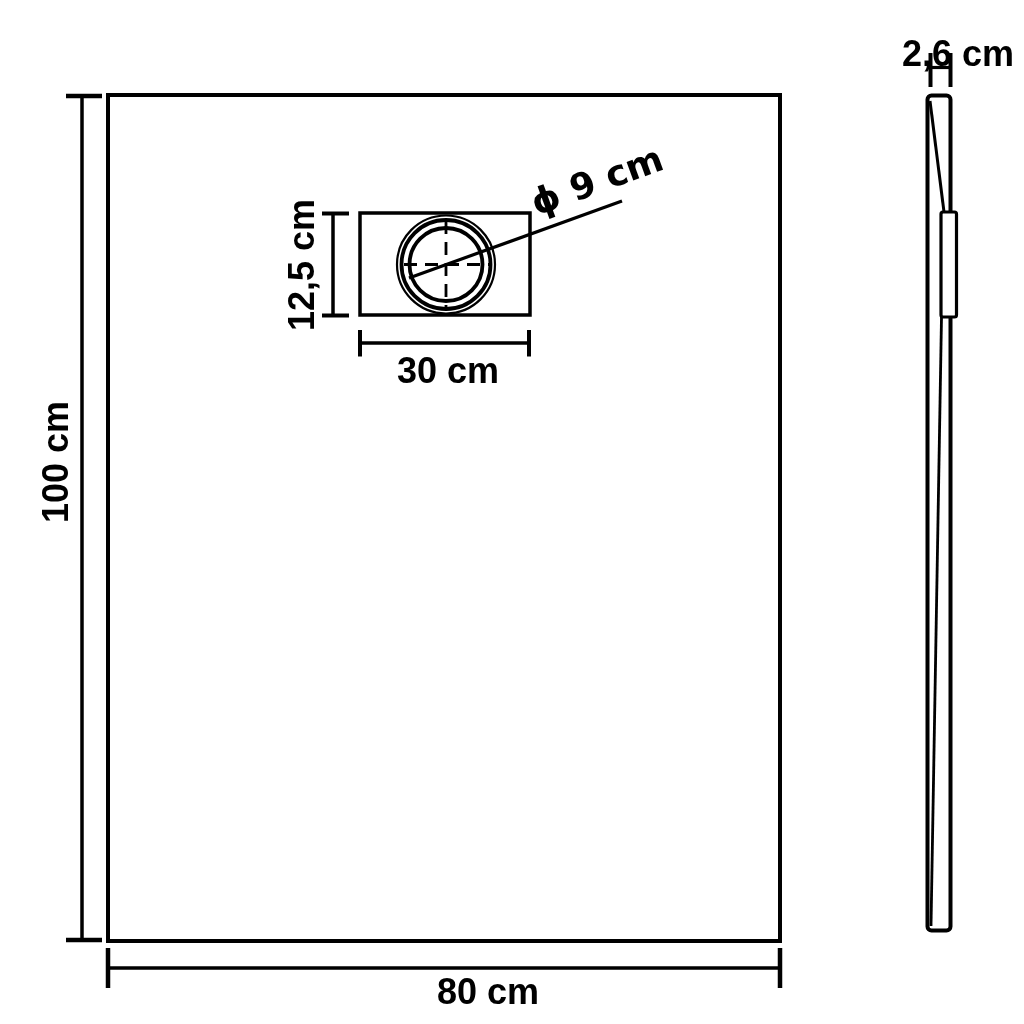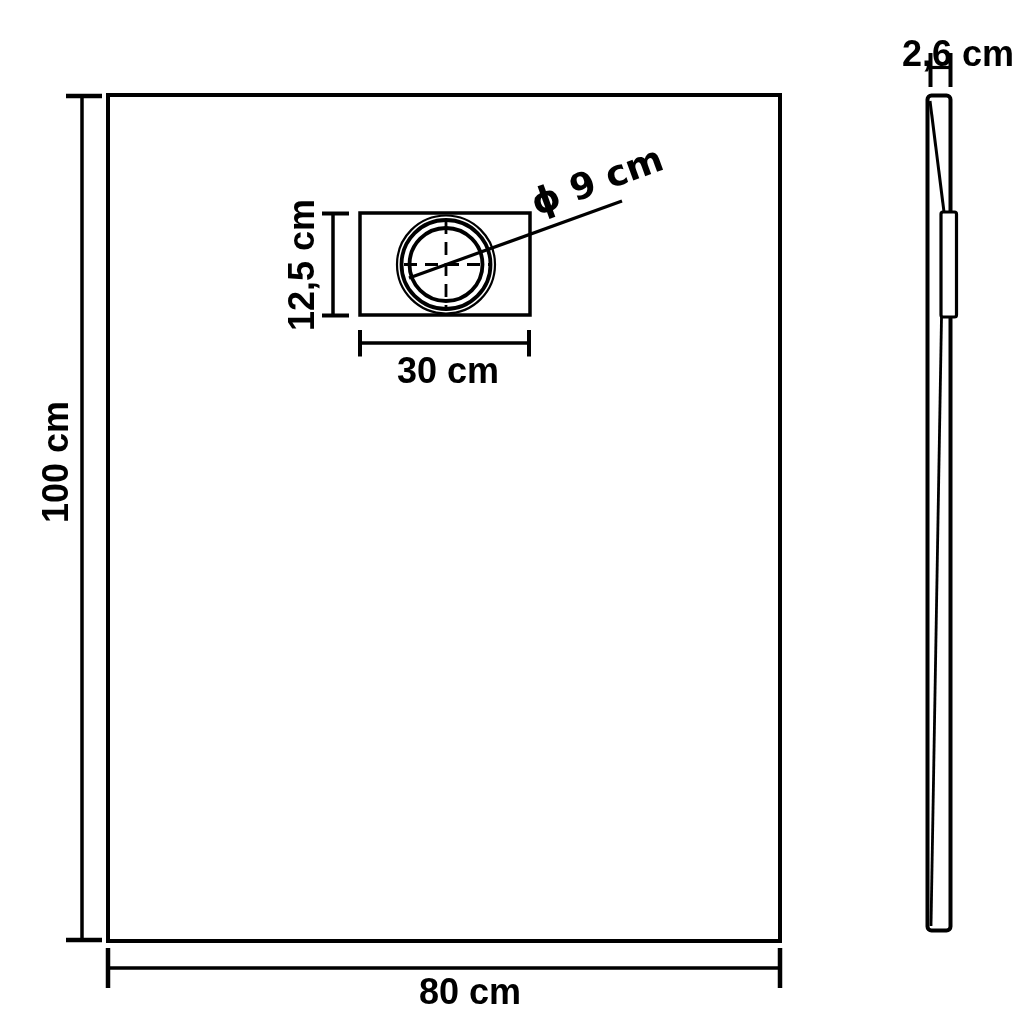--- a/index.html
+++ b/index.html
@@ -86,21 +86,21 @@
 
     <g stroke="#000000">
       <line x1="930.5" y1="53" x2="930.5" y2="87" stroke-width="4"></line>
       <line x1="950.5" y1="53" x2="950.5" y2="87" stroke-width="4"></line>
       <line x1="930.5" y1="67.5" x2="950.5" y2="67.5" stroke-width="3.2"></line>
     </g>
   </svg>
 
   <div class="dim-label rot-90" style="left:56px; top:462px;">100 cm</div>
 
-  <div class="dim-label" style="left:470px; top:992px;">80 cm</div>
+  <div class="dim-label" style="left:488px; top:992px;">80 cm</div>
 
   <div class="dim-label rot-90" style="left:302px; top:265px;">12,5 cm</div>
 
   <div class="dim-label" style="left:448px; top:371px;">30 cm</div>
 
   <div class="dim-label rot-20" style="left:597px; top:181px; font-family:'DejaVu Sans','Liberation Sans',sans-serif;">ϕ 9 cm</div>
 
   <div class="dim-label" style="left:958px; top:30px;margin-top:24px;">2,6 cm</div>
 
 </div>

